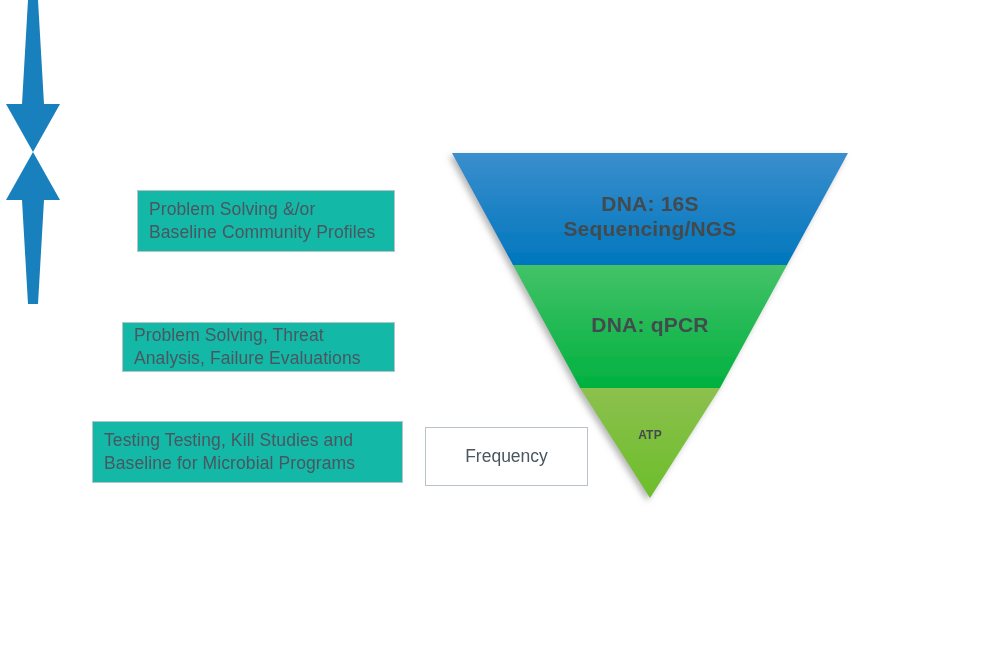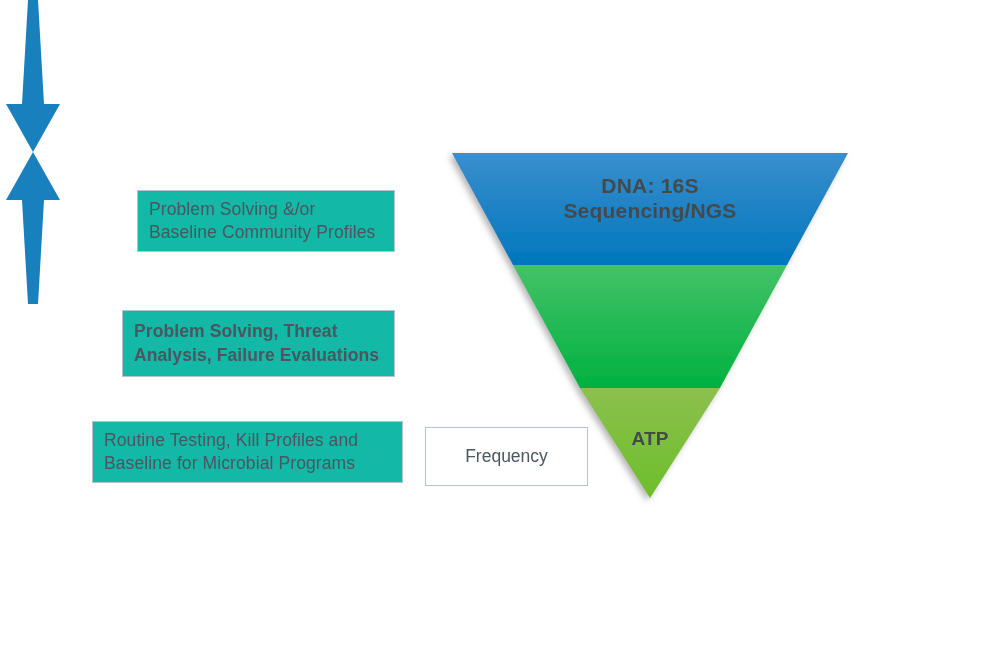--- a/index.html
+++ b/index.html
@@ -28,21 +28,21 @@
     font-size: 17.5px;
     line-height: 1.33;
     padding: 8px 11px;
     display: flex;
     flex-direction: column;
     justify-content: center;
     white-space: pre-line;
     letter-spacing: 0.1px;
   }
   #desc-0 { left: 137px; top: 190px;  width: 258px; height: 62px; }
-  #desc-1 { left: 122px; top: 310px;  width: 273px; height: 67px; font-weight: bold; }
+  #desc-1 { left: 122px; top: 322px;  width: 273px; height: 50px; }
   #desc-2 { left: 92px;  top: 421px;  width: 311px; height: 62px; }
 
   
   .axis-box {
     position: absolute;
     box-sizing: border-box;
     border: 1px solid #b9c2c9;
     background: #ffffff;
     color: #4a5660;
     font-size: 17.5px;
@@ -69,41 +69,41 @@
   .tier-label {
     position: absolute;
     text-align: center;
     color: #434a4e;
     font-weight: bold;
     letter-spacing: 0.2px;
     line-height: 1.18;
     white-space: pre-line;
     pointer-events: none;
   }
-  #tier-label-0 { left: 92px;  top: 29px;  width: 236px; font-size: 21px; }
+  #tier-label-0 { left: 92px;  top: 47px;  width: 236px; font-size: 21px; }
   #tier-label-1 { left: 92px;  top: 168px; width: 236px; font-size: 21px; }
-  #tier-label-2 { left: 145px; top: 283px; width: 130px; font-size: 19px; }
+  #tier-label-2 { left: 145px; top: 283px; width: 130px; font-size: 12px; }
 
   
   .arrow-svg { position: absolute; display: block; }
   #arrow-down-wrap { left: 462px; top: 268px; width: 66px; height: 152px; }
   #arrow-up-wrap   { left: 787px; top: 268px; width: 66px; height: 152px; }
 </style>
 </head>
 <body>
 
 <div id="stage">
 
   <div class="desc-box" id="desc-0">Problem Solving &amp;/or
 Baseline Community Profiles</div>
 
   <div class="desc-box" id="desc-1">Problem Solving, Threat
 Analysis, Failure Evaluations</div>
 
-  <div class="desc-box" id="desc-2">Routine Testing, Kill Profiles and
+  <div class="desc-box" id="desc-2">Testing Testing, Kill Studies and
 Baseline for Microbial Programs</div>
 
   <div id="pyramid-wrap">
     <svg id="pyramid-svg" viewBox="0 0 420 365" xmlns="http://www.w3.org/2000/svg">
       <defs>
         <linearGradient id="gradTier0" x1="0" y1="0" x2="0" y2="1">
           <stop offset="0%" stop-color="#3b8ecd"></stop>
           <stop offset="100%" stop-color="#0077bd"></stop>
         </linearGradient>
         <linearGradient id="gradTier1" x1="0" y1="0" x2="0" y2="1">
@@ -125,20 +125,21 @@
 
         <polygon points="73,120 347,120 280,243 140,243" fill="url(#gradTier1)"></polygon>
 
         <polygon points="140,243 280,243 210,353" fill="url(#gradTier2)"></polygon>
       </g>
     </svg>
 
     <div class="tier-label" id="tier-label-0">DNA: 16S
 Sequencing/NGS</div>
 
+    <div class="tier-label" id="tier-label-1">DNA: qPCR</div>
 
     <div class="tier-label" id="tier-label-2">ATP</div>
   </div>
 
   <div id="arrow-down-wrap">
     <svg class="arrow-svg" viewBox="0 0 66 152" width="66" height="152" xmlns="http://www.w3.org/2000/svg">
       <polygon points="28,0 38,0 44,104 60,104 33,152 6,104 22,104" fill="#1880bd"></polygon>
     </svg>
   </div>
 

